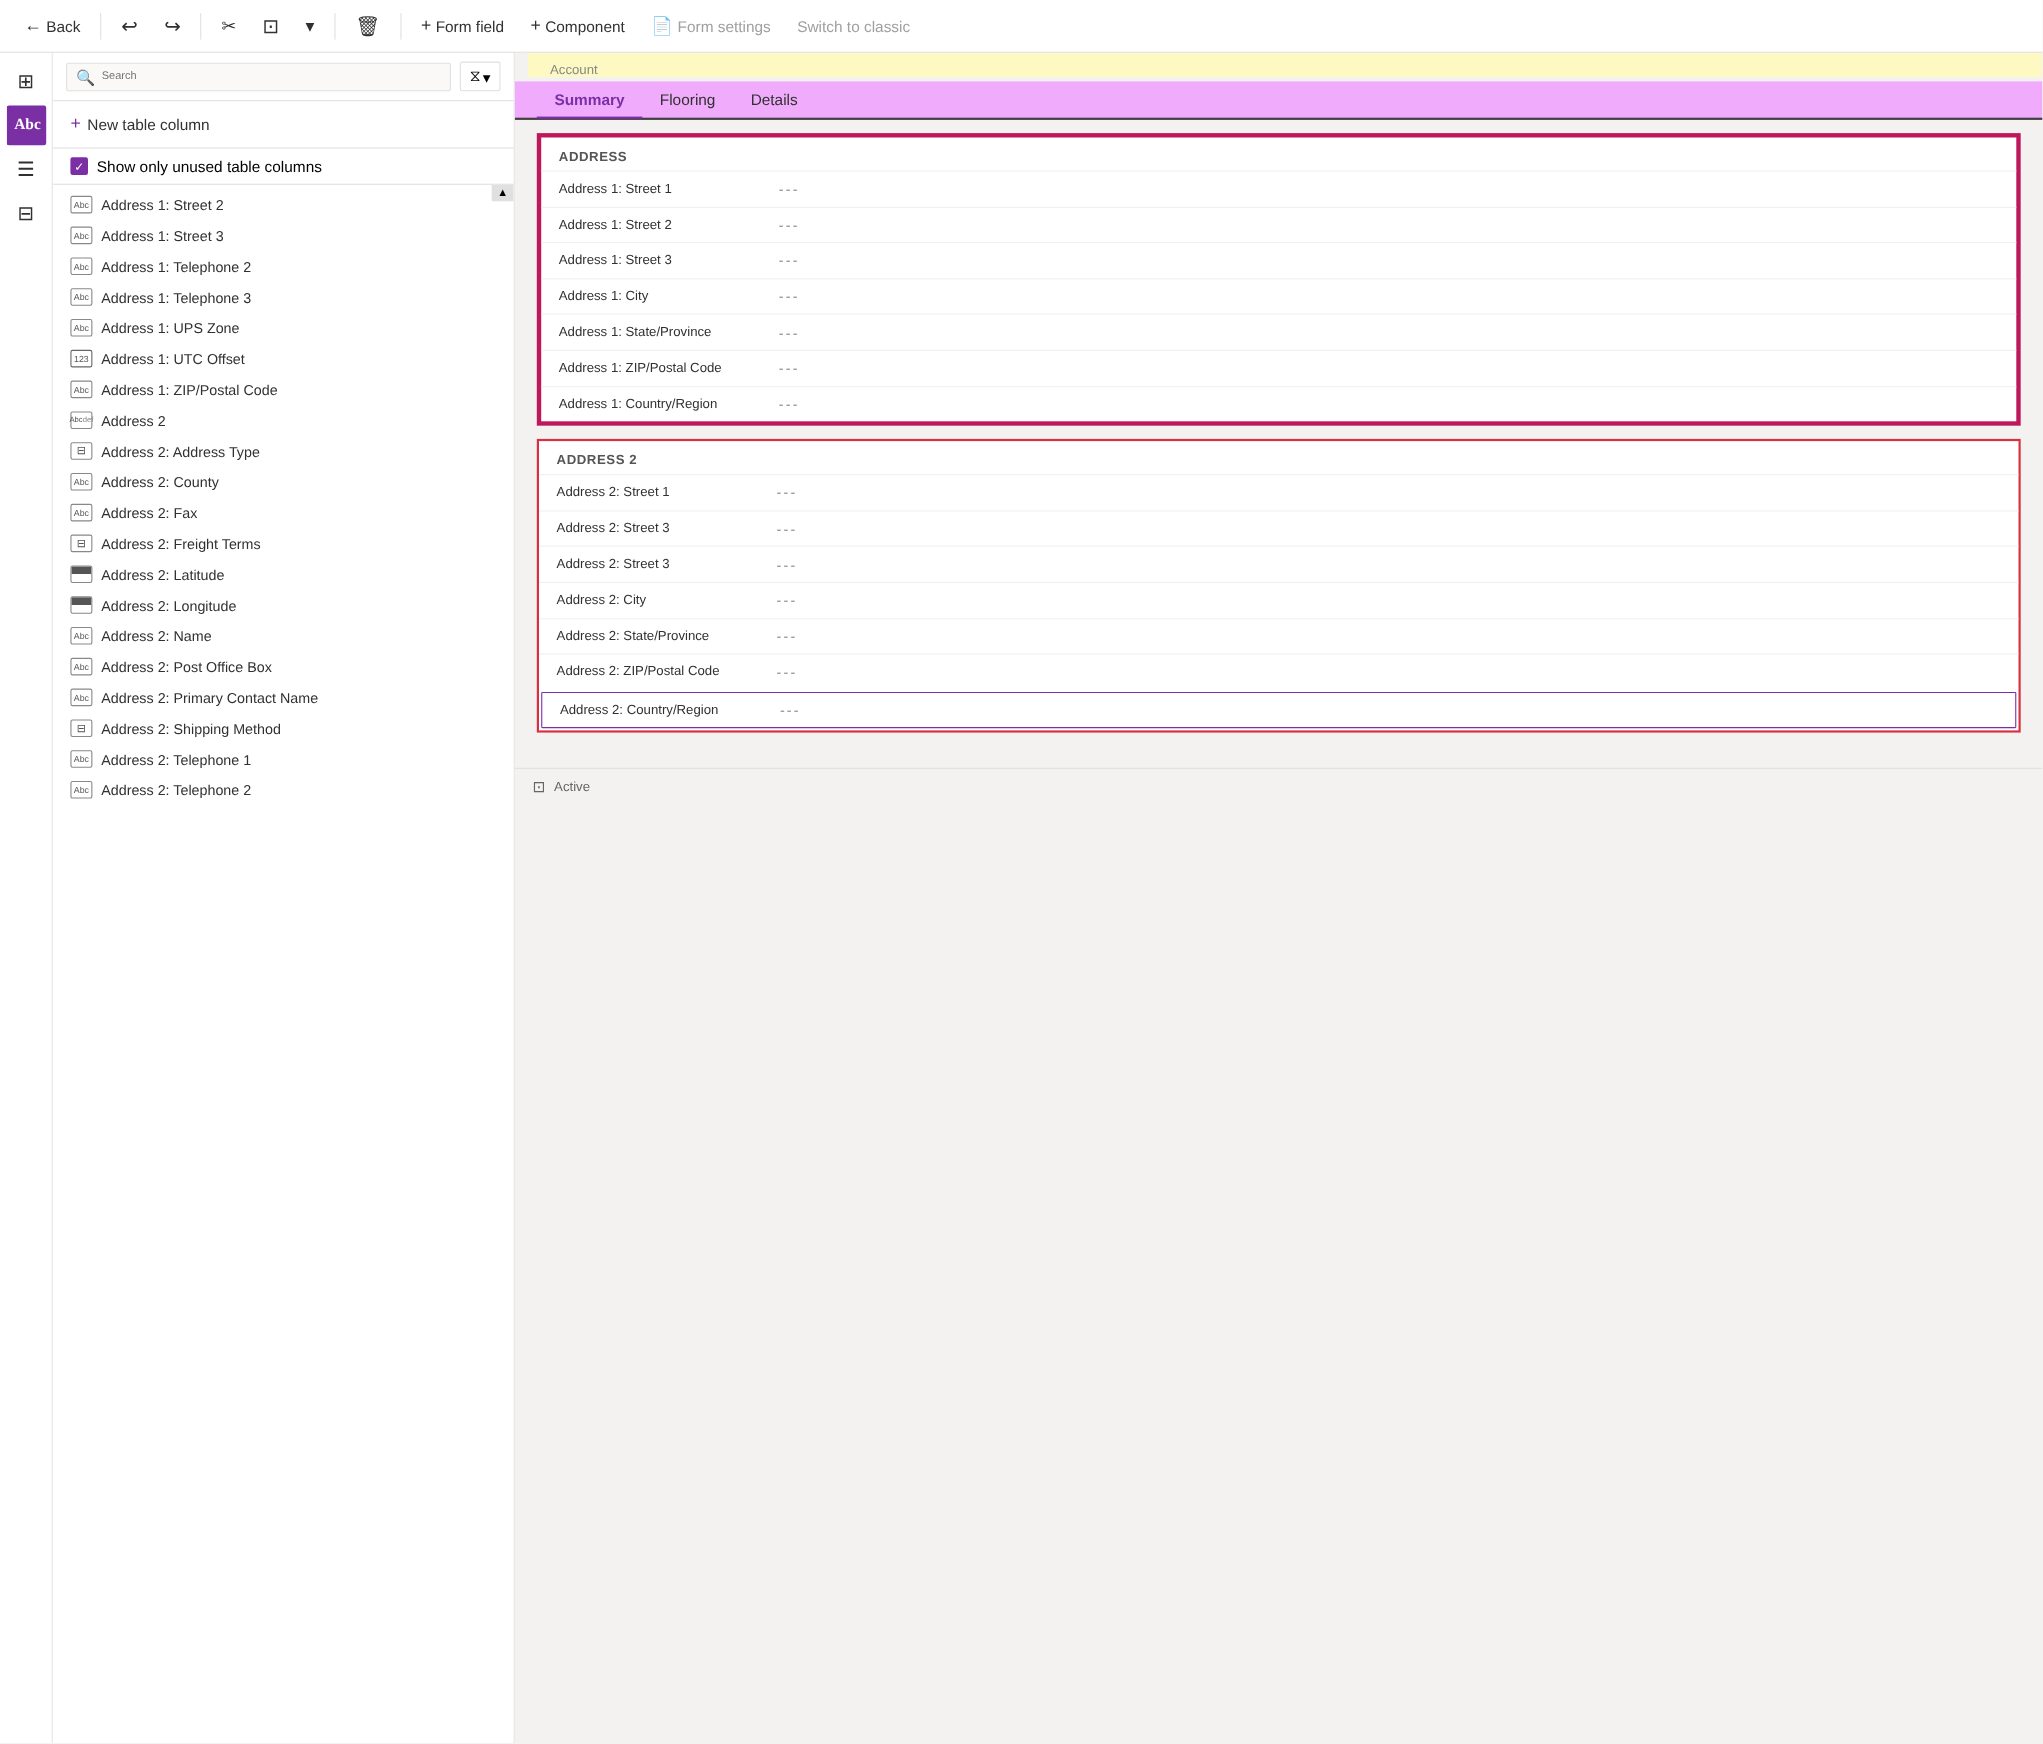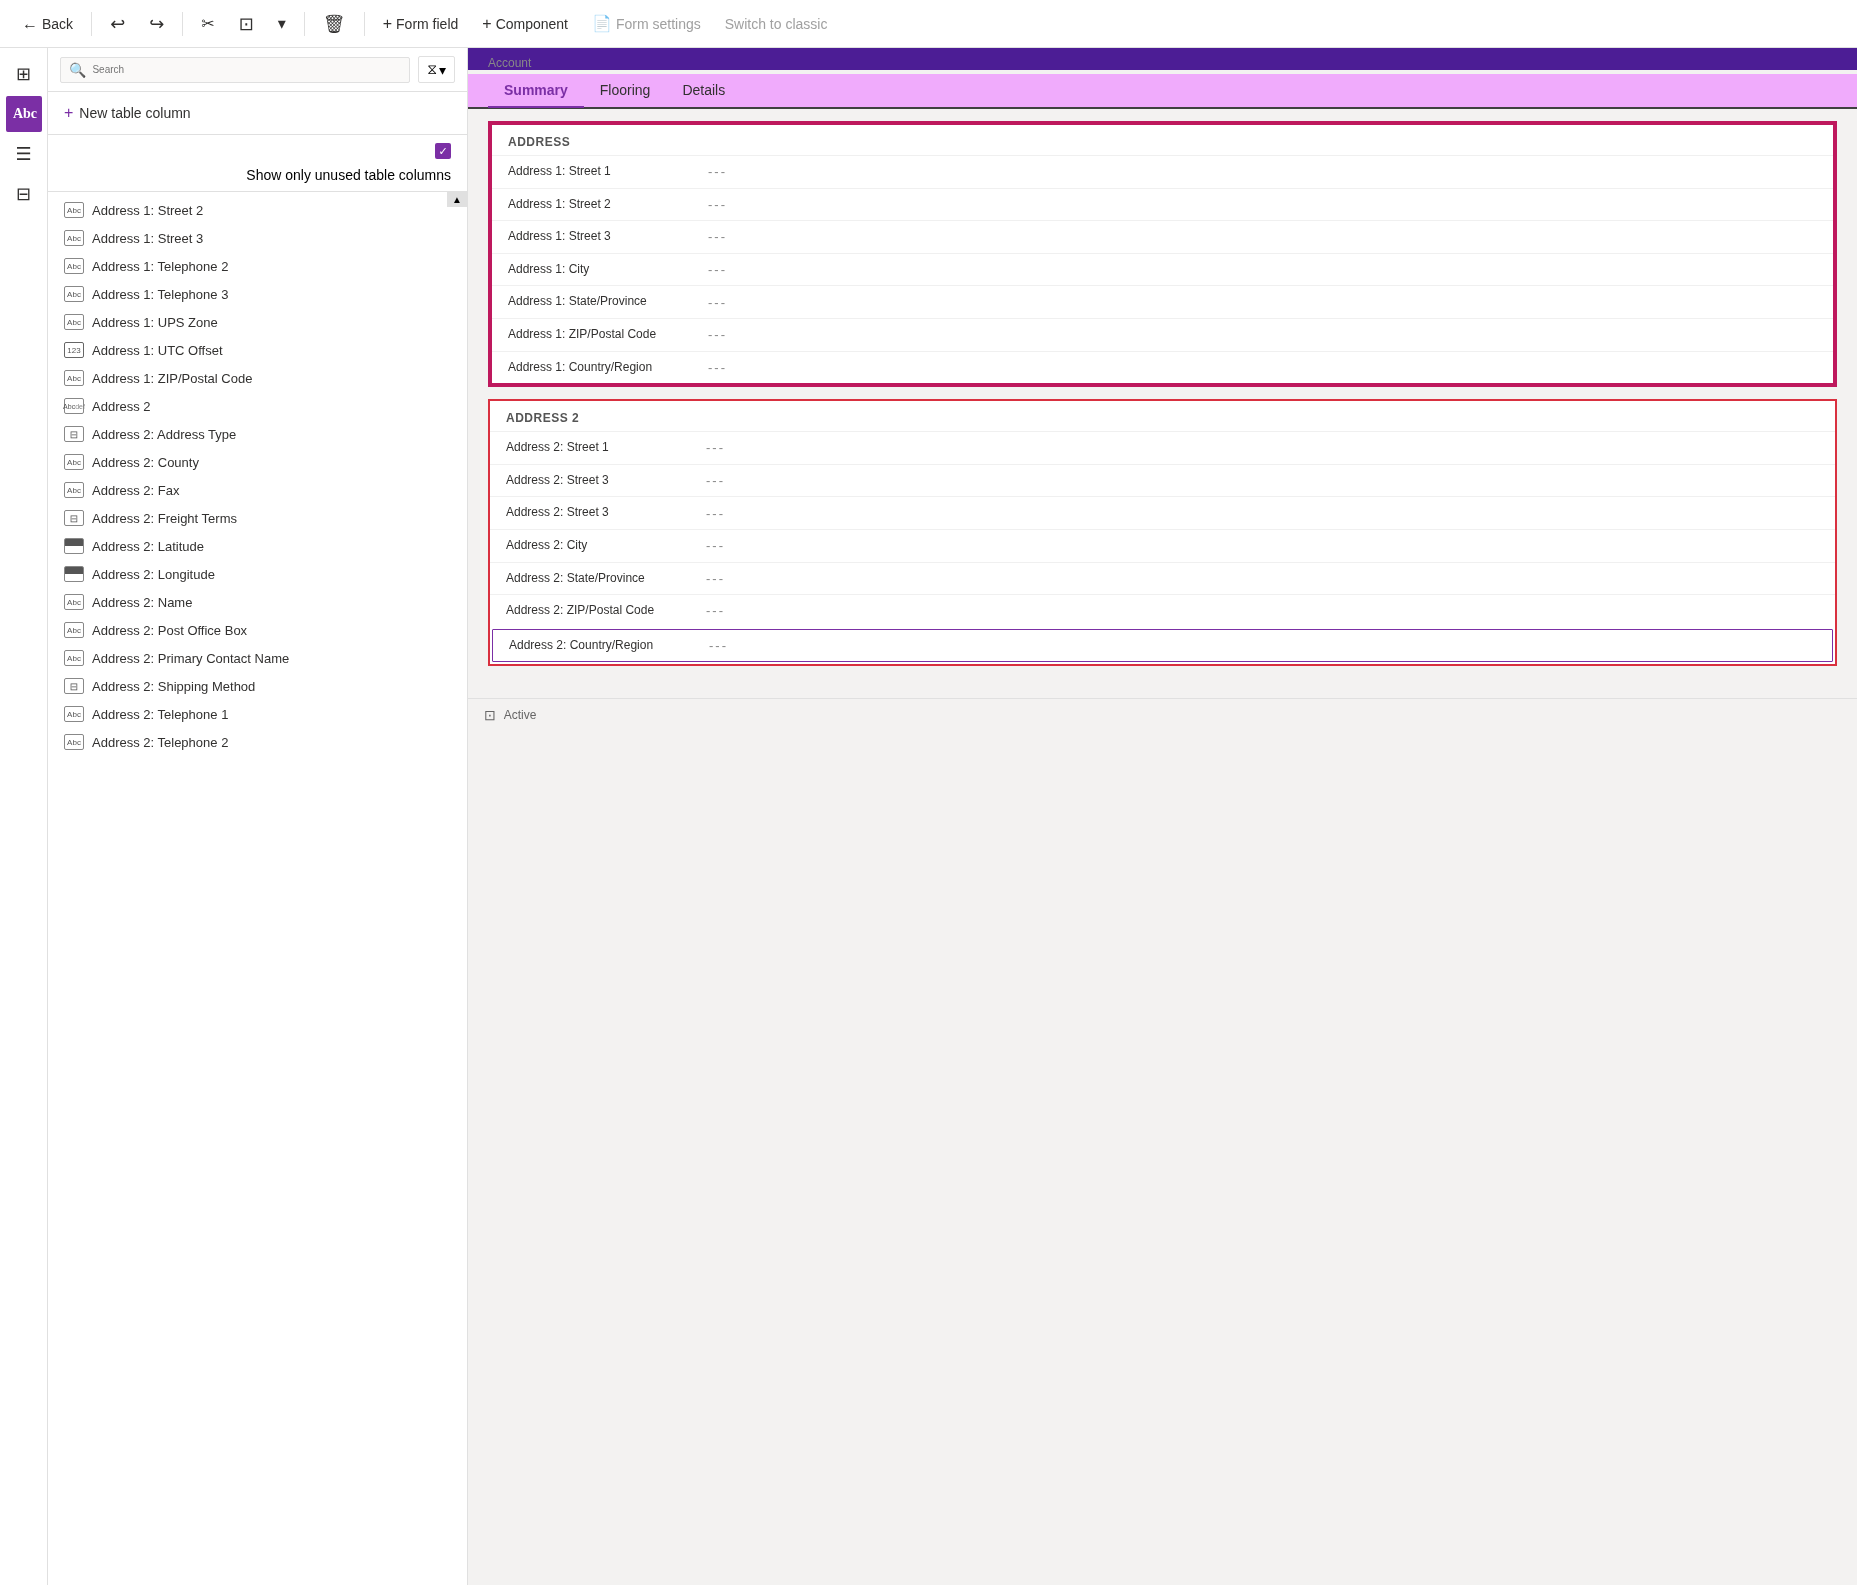--- a/index.html
+++ b/index.html
@@ -67,23 +67,22 @@
 
     .field-actions {
       padding: 8px 16px; border-bottom: 1px solid #e0e0e0;
     }
     .new-col-btn {
       display: flex; align-items: center; gap: 6px; background: transparent;
       border: none; cursor: pointer; font-size: 14px; color: #323130; padding: 4px 0;
     }
 
     .show-unused-wrap {
-      display: flex; align-items: flex-end; gap: 8px; padding: 8px 16px;
+      display: flex; align-items: flex-start; gap: 8px; padding: 8px 16px;
       border-bottom: 1px solid #e0e0e0;
-      flex-direction: column;
     }
     .checkbox-checked {
       width: 16px; height: 16px; background: #7b2fa5; display: flex; align-items: center;
       justify-content: center; border-radius: 2px; flex-shrink: 0;
     }
     .checkbox-checked::after { content: '✓'; color: #fff; font-size: 11px; }
 
     .field-list {
       flex: 1; overflow-y: auto; padding: 4px 0;
       position: relative;
@@ -112,21 +111,21 @@
 
     
     .form-canvas {
       flex: 1; background: #f3f2f1; overflow-y: auto; padding: 0;
     }
     .form-canvas::-webkit-scrollbar { width: 8px; }
     .form-canvas::-webkit-scrollbar-track { background: #f3f2f1; }
     .form-canvas::-webkit-scrollbar-thumb { background: #c0c0c0; }
 
     .canvas-header {
-      background: #4c1d95; padding: 8px 20px 0;
+      background: #fef9c3; padding: 8px 20px 0; margin-left: 12px;
     }
     .account-label {
       font-size: 12px; color: #888; margin-bottom: 4px;
     }
     .tabs {
       display: flex; gap: 0; border-bottom: 2px solid #404040; background: #f0abfc;
       padding: 0 20px;
     }
     .tab {
       padding: 8px 16px; cursor: pointer; font-size: 14px; color: #323130;

